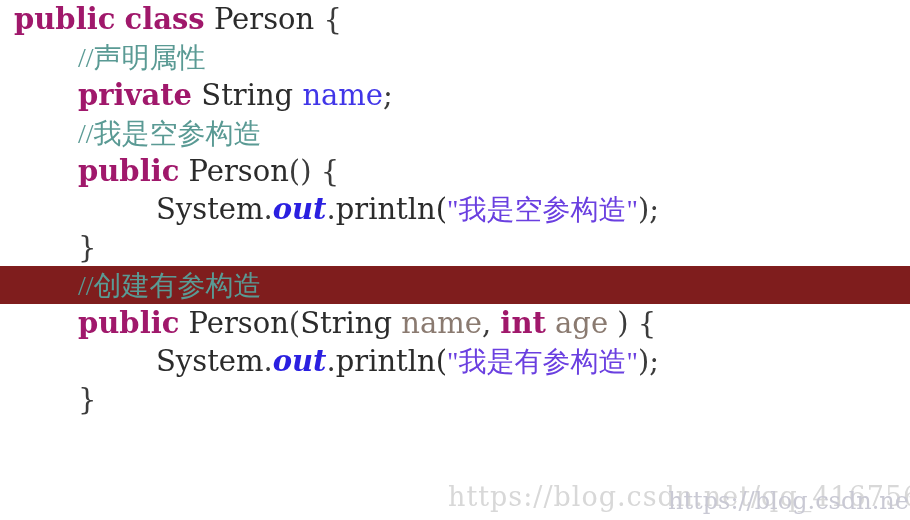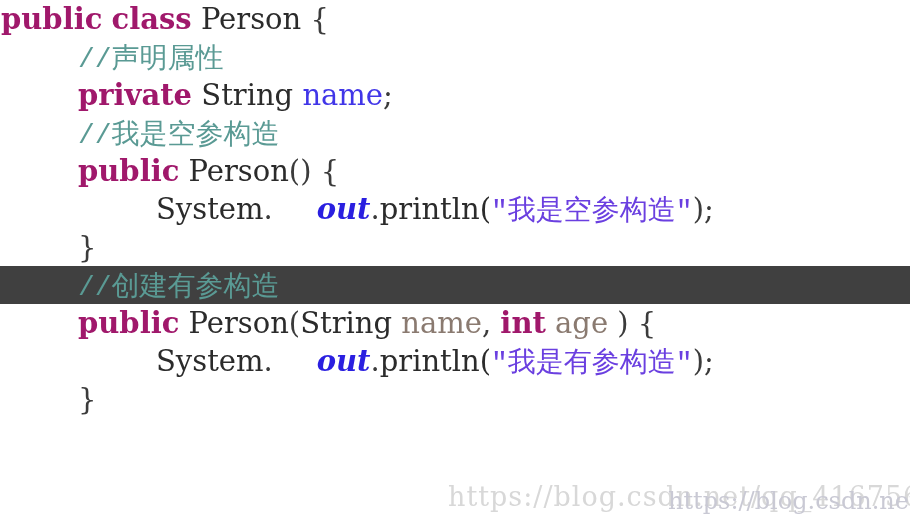--- a/index.html
+++ b/index.html
@@ -30,42 +30,42 @@
     height: 38px;
     line-height: 38px;
     white-space: pre;
     font-size: 29px;
     font-family: "DejaVu Serif", "Liberation Serif", serif;
     letter-spacing: 0px;
     color: #2b2b2b;
   }
 
   .code-line.highlighted {
-    background: #404040;
+    background: #7f1d1d;
   }
 
-  .ln-indent-0 { padding-left: 1px; }
+  .ln-indent-0 { padding-left: 14px; }
   .ln-indent-1 { padding-left: 78px; }
   .ln-indent-2 { padding-left: 156px; }
 
   
   .tok-keyword   { color: #a0186b; font-weight: bold; }
   .tok-type      { color: #2b2b2b; }
   .tok-plain     { color: #3b3b3b; }
   .tok-field     { color: #4136e8; }
-  .tok-static    { color: #2a1fe0; font-weight: bold; font-style: italic; margin-left: 44px; }
+  .tok-static    { color: #2a1fe0; font-weight: bold; font-style: italic; }
   .tok-comment   { color: #5a9a94; }
   .tok-string    { color: #6a3fe0; }
   .tok-param     { color: #8a7a70; }
   .tok-punct     { color: #3b3b3b; }
   .tok-brace     { color: #3b3b3b; }
 
   
   .tok-comment, .tok-string {
-    font-family: Liberation Mono, monospace;
+    font-family: Liberation Serif, serif;
     font-size: 28px;
   }
 
   
   .watermark {
     position: absolute;
     white-space: nowrap;
     font-family: "DejaVu Serif", "Liberation Serif", serif;
     pointer-events: none;
     user-select: none;

